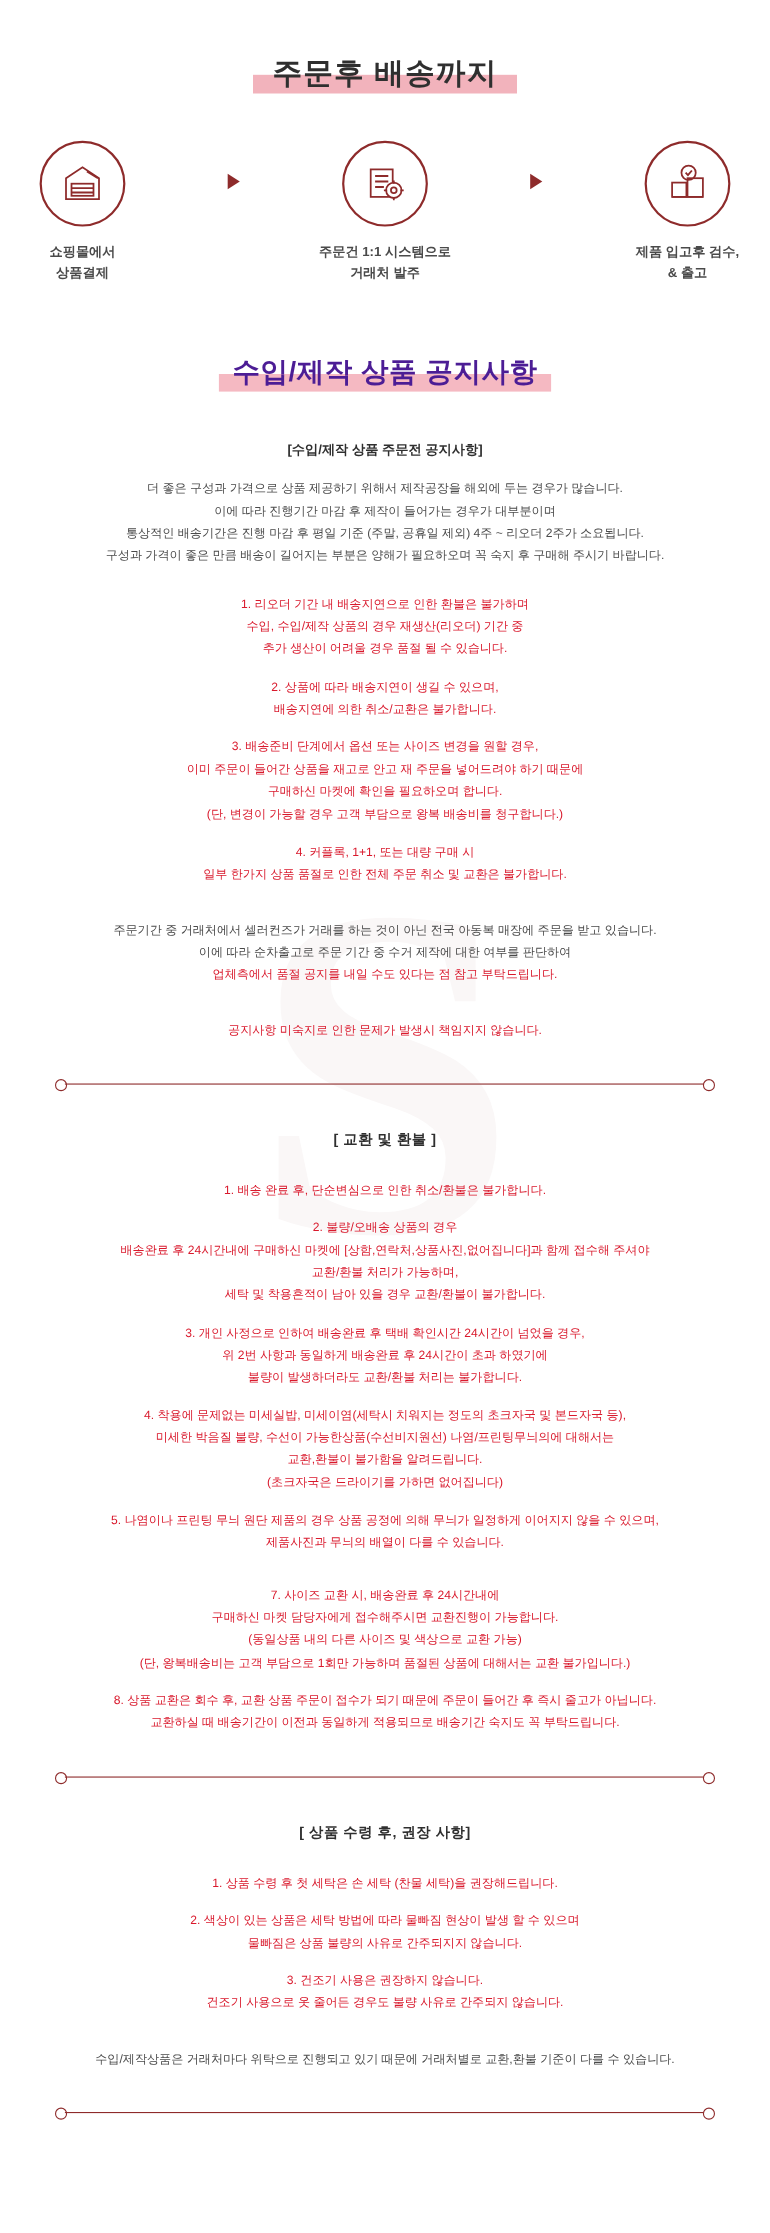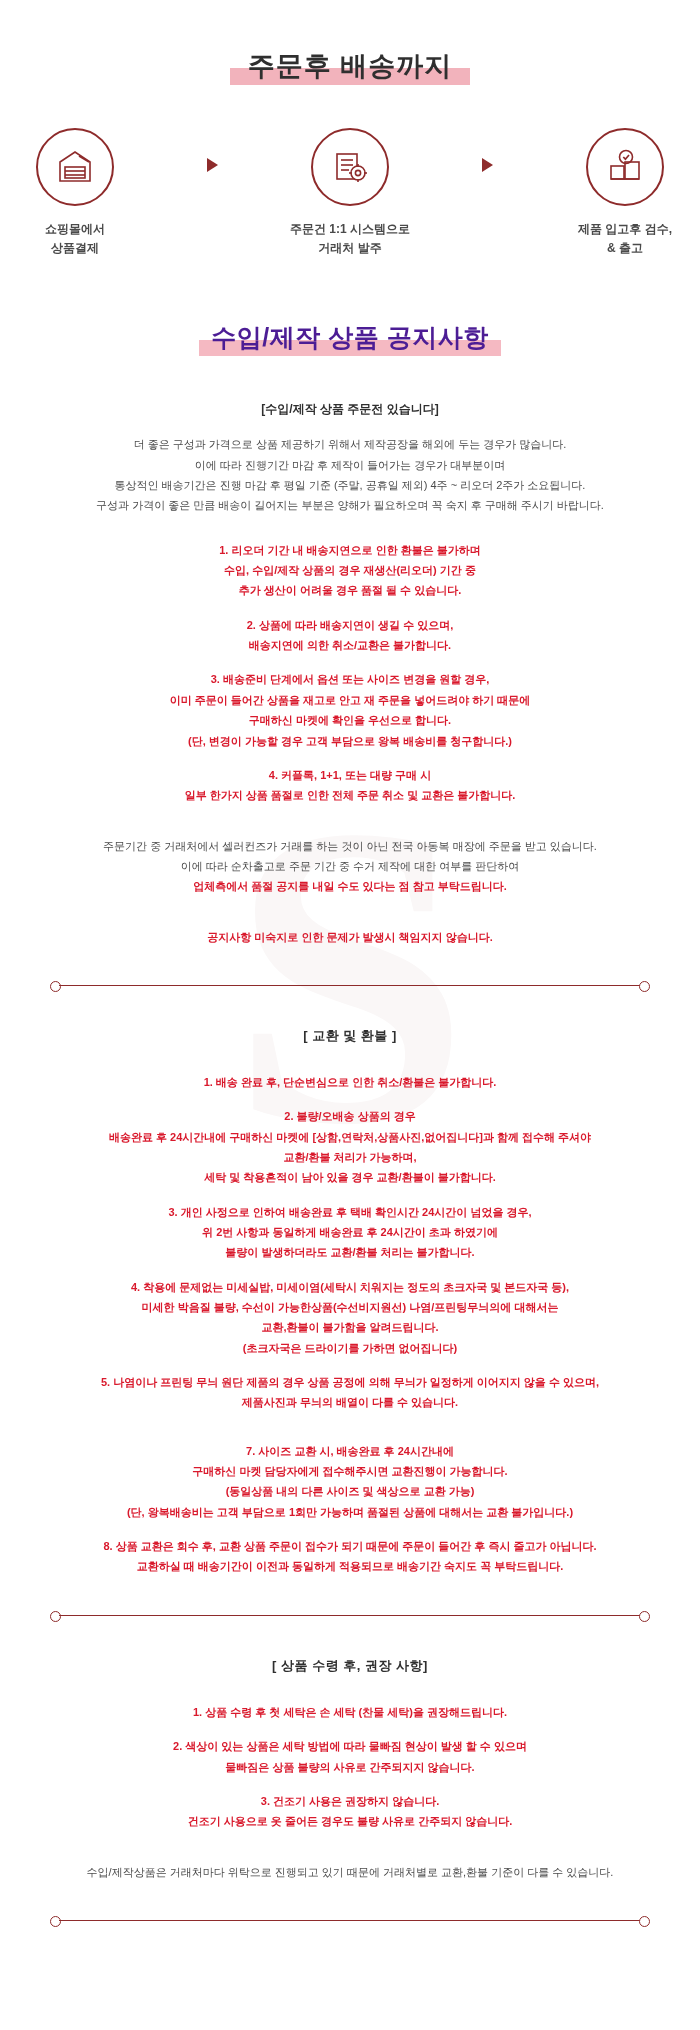--- a/index.html
+++ b/index.html
@@ -152,21 +152,21 @@
     text-align: center;
     font-size: 11px;
     line-height: 1.85;
     color: #4a4a4a;
   }
   .blk-title {
     font-weight: 700;
     font-size: 12px;
     color: #2f2f2f;
   }
-  .red { color: #d9192c; font-weight: 700; }
+  .red { color: #d9192c; font-weight: 400; }
   .gap-14 { height: 14px; }
   .gap-24 { height: 24px; }
   .gap-30 { height: 30px; }
   .gap-40 { height: 40px; }
 
   
   .divider {
     position: relative;
     width: 600px;
     margin: 34px auto;
@@ -277,21 +277,21 @@
     <div class="section-title">
       <div class="title-wrap">
         <div class="hl"></div>
         <h2>수입/제작 상품 공지사항</h2>
       </div>
     </div>
 
     <div class="gap-40"></div>
 
     <div class="block">
-      <div class="blk-title">[수입/제작 상품 주문전 있습니다]</div>
+      <div class="blk-title">[수입/제작 상품 주문전 공지사항]</div>
       <div class="gap-14"></div>
       <div>
         <div>더 좋은 구성과 가격으로 상품 제공하기 위해서 제작공장을 해외에 두는 경우가 많습니다.</div>
         <div>이에 따라 진행기간 마감 후 제작이 들어가는 경우가 대부분이며</div>
         <div>통상적인 배송기간은 진행 마감 후 평일 기준 (주말, 공휴일 제외) 4주 ~ 리오더 2주가 소요됩니다.</div>
         <div>구성과 가격이 좋은 만큼 배송이 길어지는 부분은 양해가 필요하오며 꼭 숙지 후 구매해 주시기 바랍니다.</div>
       </div>
 
       <div class="gap-24"></div>
 
@@ -302,21 +302,21 @@
       </div>
       <div class="gap-14"></div>
       <div>
         <div class="red">2. 상품에 따라 배송지연이 생길 수 있으며,</div>
         <div class="red">배송지연에 의한 취소/교환은 불가합니다.</div>
       </div>
       <div class="gap-14"></div>
       <div>
         <div class="red">3. 배송준비 단계에서 옵션 또는 사이즈 변경을 원할 경우,</div>
         <div class="red">이미 주문이 들어간 상품을 재고로 안고 재 주문을 넣어드려야 하기 때문에</div>
-        <div class="red">구매하신 마켓에 확인을 우선으로 합니다.</div>
+        <div class="red">구매하신 마켓에 확인을 필요하오며 합니다.</div>
         <div class="red">(단, 변경이 가능할 경우 고객 부담으로 왕복 배송비를 청구합니다.)</div>
       </div>
       <div class="gap-14"></div>
       <div>
         <div class="red">4. 커플록, 1+1, 또는 대량 구매 시</div>
         <div class="red">일부 한가지 상품 품절로 인한 전체 주문 취소 및 교환은 불가합니다.</div>
       </div>
 
       <div class="gap-30"></div>
 

